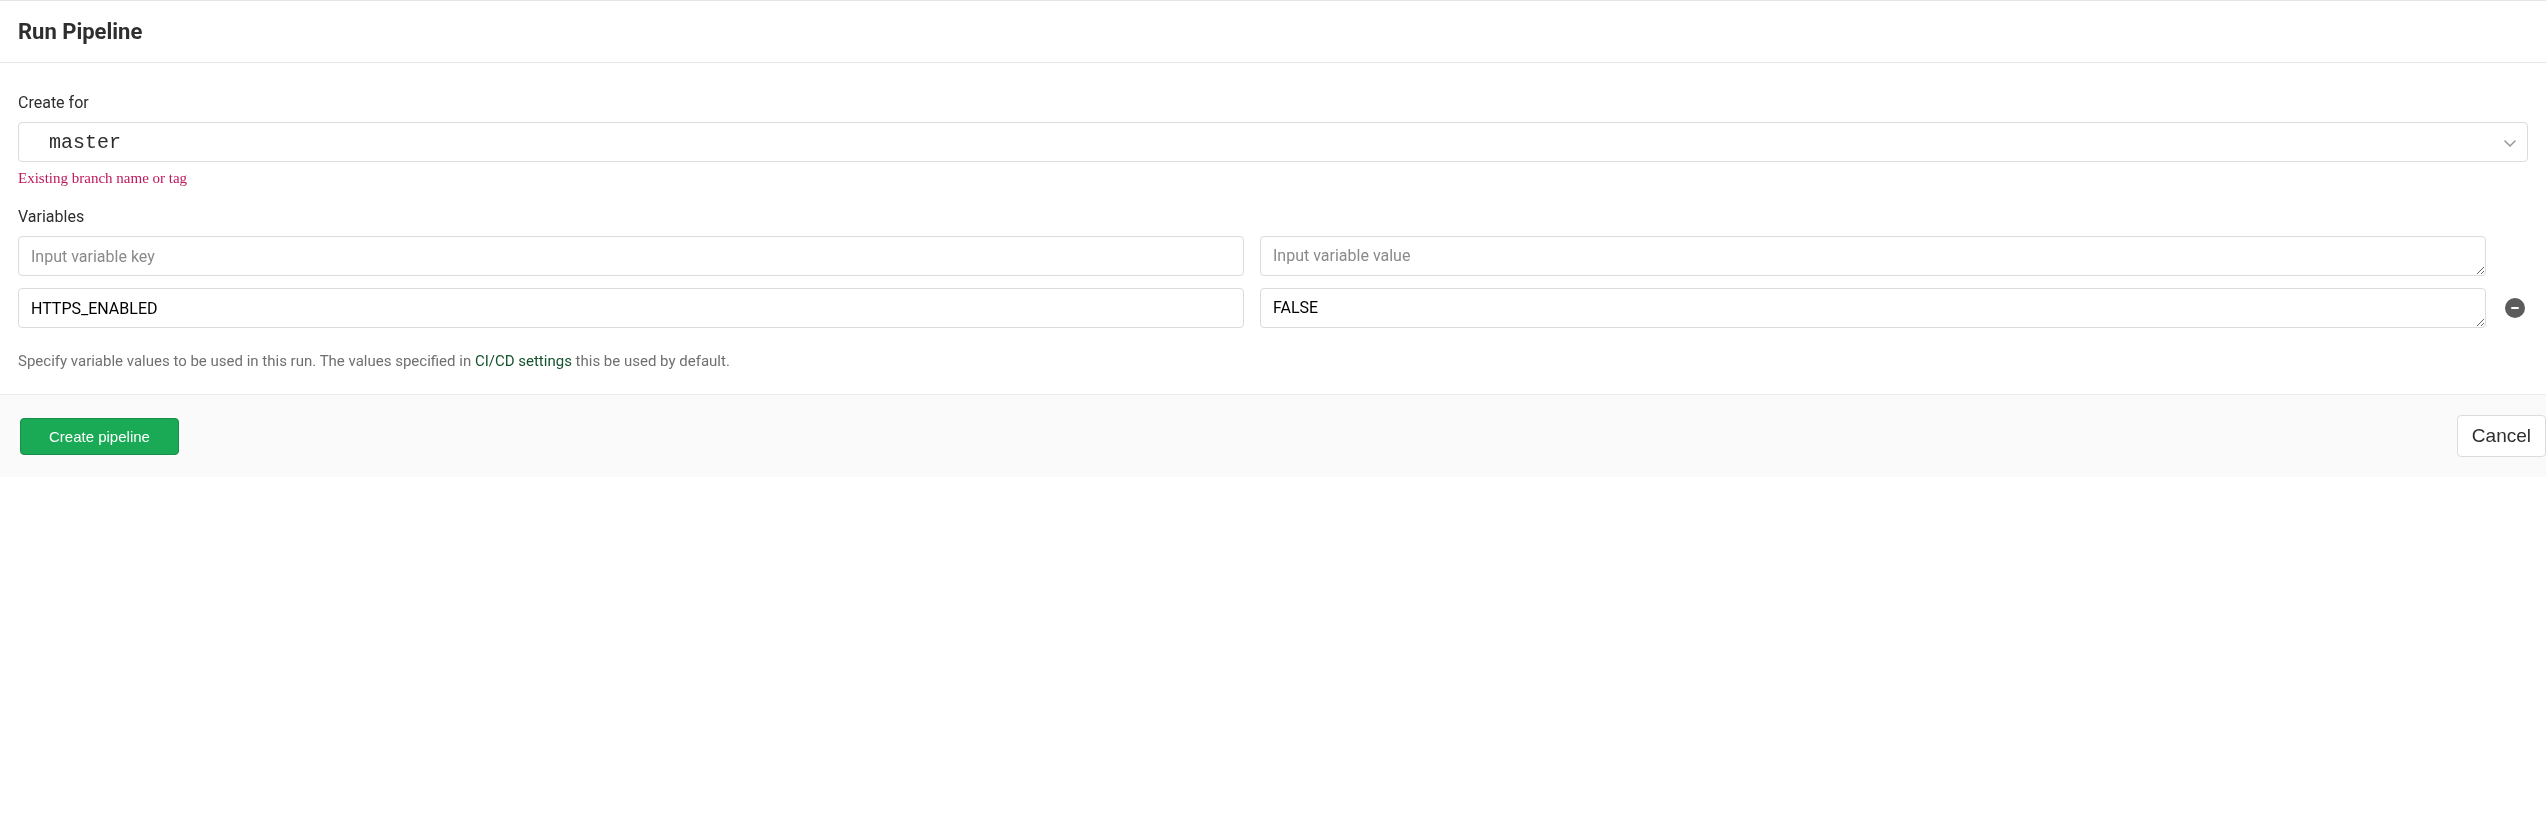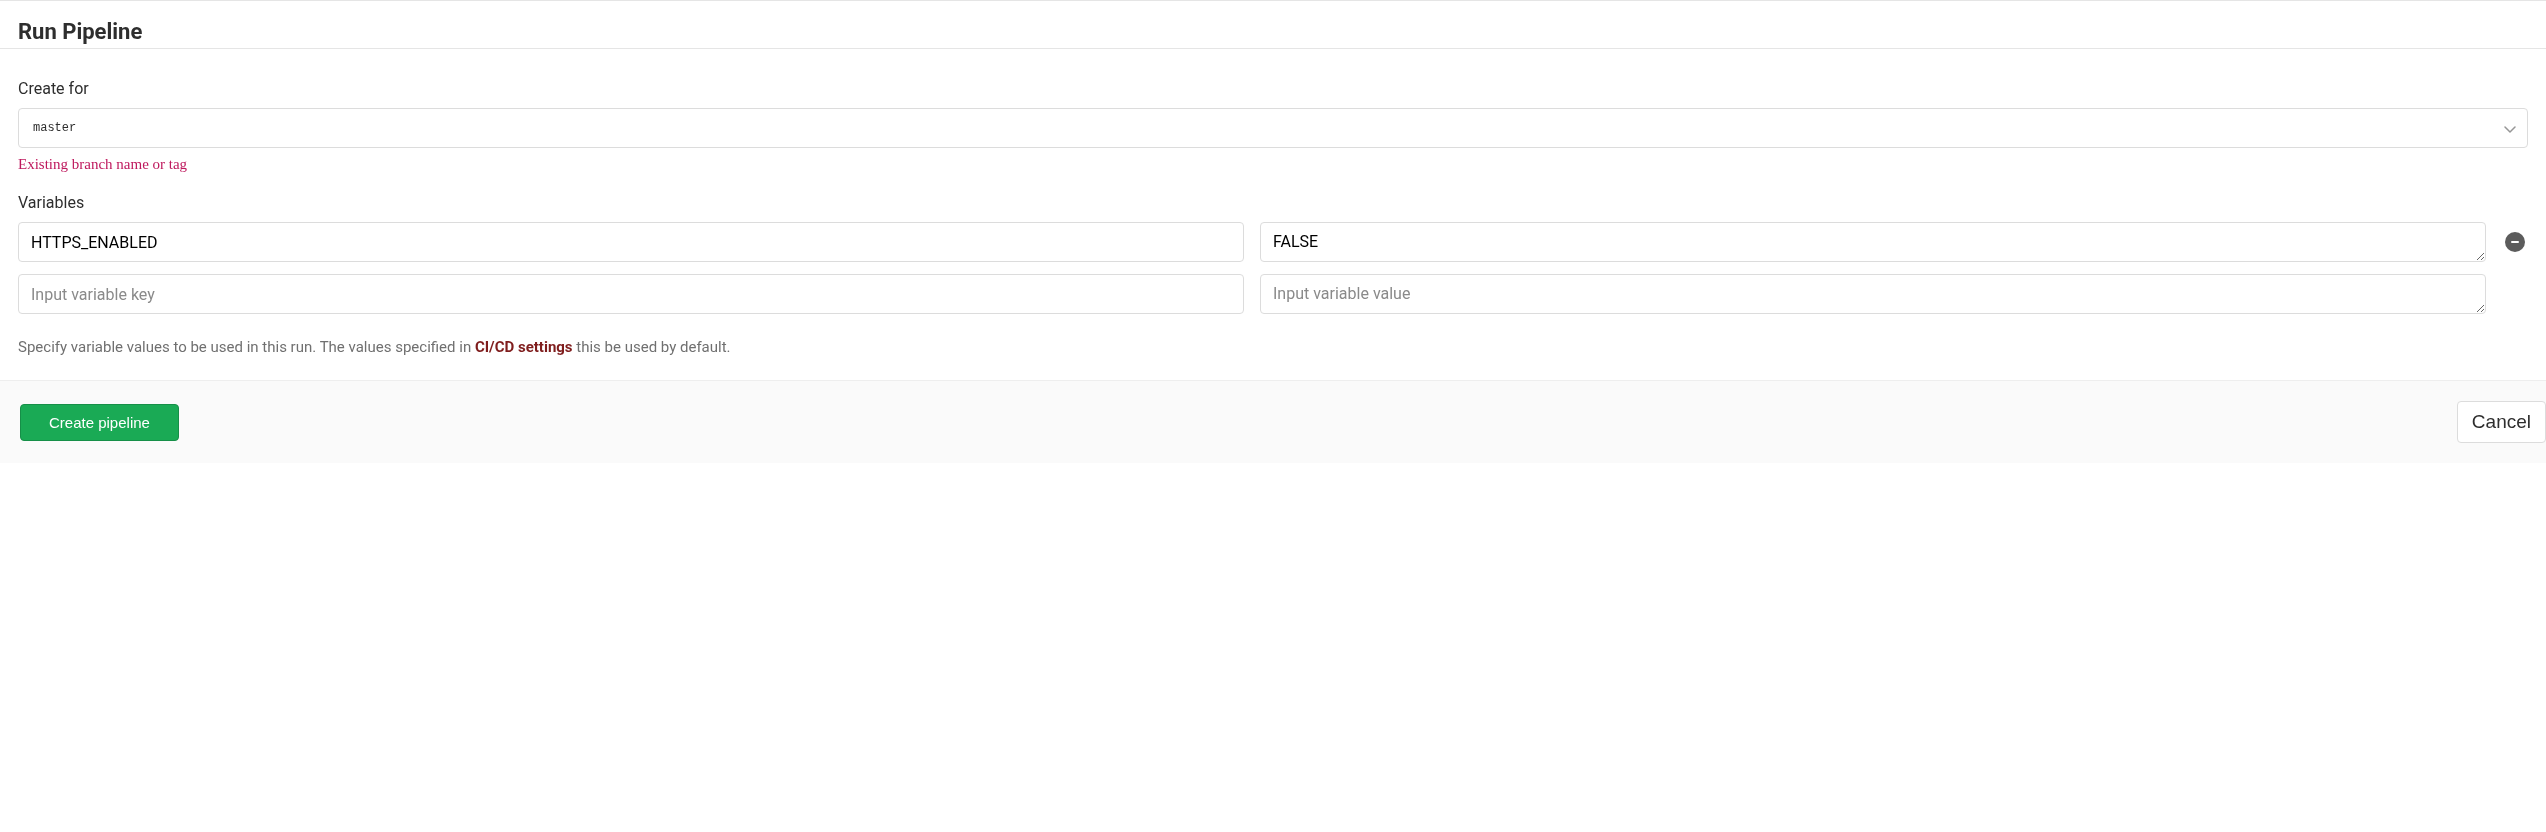--- a/index.html
+++ b/index.html
@@ -18,21 +18,21 @@
       padding: 0 18px;
     }
     .top-rule {
       border-bottom: 1px solid #e5e5e5;
       margin-bottom: 18px;
     }
     h1.page-title {
       font-size: 22px;
       font-weight: 700;
       color: #2e2e2e;
-      margin-bottom: 4px;
+      margin-bottom: 18px;
     }
     .mid-rule {
       border-bottom: 1px solid #e5e5e5;
       margin-bottom: 30px;
     }
     .field-group {
       margin-bottom: 20px;
     }
     .field-label {
       display: block;
@@ -44,23 +44,23 @@
     .select-wrap {
       position: relative;
       width: 100%;
     }
     .branch-select {
       width: 100%;
       height: 40px;
       border: 1px solid #dcdcdc;
       border-radius: 4px;
       background: #fff;
-      padding: 0 14px;
+      padding: 0 30px;
       font-family: "SFMono-Regular", Consolas, "Liberation Mono", Menlo, monospace;
-      font-size: 12px;
+      font-size: 20px;
       color: #2e2e2e;
       appearance: none;
       -webkit-appearance: none;
       cursor: pointer;
     }
     .chevron {
       position: absolute;
       right: 12px;
       top: 50%;
       transform: translateY(-50%);
@@ -122,23 +122,22 @@
     }
     .remove-btn svg {
       display: block;
     }
     .variables-hint {
       font-size: 15px;
       color: #707070;
       margin-bottom: 24px;
     }
     .variables-hint a {
-      color: #7f1d1d;
+      color: #14532d;
       text-decoration: none;
-      font-weight: bold;
     }
     .actions {
       background: #fafafa;
       border-top: 1px solid #eee;
       margin: 0 -18px;
       padding: 20px 18px;
       display: flex;
       align-items: center;
       justify-content: space-between;
     }
@@ -186,36 +185,36 @@
         </svg>
       </span>
     </div>
     <div class="hint">Existing branch name or tag</div>
   </div>
 
   <div class="variables-section">
     <label class="field-label">Variables</label>
 
     <div class="variable-row">
+      <input type="text" class="var-input" placeholder="Input variable key" style="">
+      <textarea class="var-input" placeholder="Input variable value" style=""></textarea>
+      <div class="remove-col"></div>
+    </div>
+
+    <div class="variable-row">
       <input type="text" class="var-input" value="HTTPS_ENABLED" style="">
       <textarea class="var-input" style="">FALSE</textarea>
       <div class="remove-col">
         <button class="remove-btn" aria-label="Remove">
           <svg width="12" height="12" viewBox="0 0 12 12">
             <rect x="2" y="5" width="8" height="2" rx="1" fill="#fff"></rect>
           </svg>
         </button>
       </div>
     </div>
-
-    <div class="variable-row">
-      <input type="text" class="var-input" placeholder="Input variable key" style="">
-      <textarea class="var-input" placeholder="Input variable value" style=""></textarea>
-      <div class="remove-col"></div>
-    </div>
   </div>
 
   <div class="variables-hint">
     <span>Specify variable values to be used in this run. The values specified in </span><a href="#">CI/CD settings</a><span> this be used by default.</span>
   </div>
 
 </div>
 
 <div class="actions">
   <div class="actions-inner-left">

